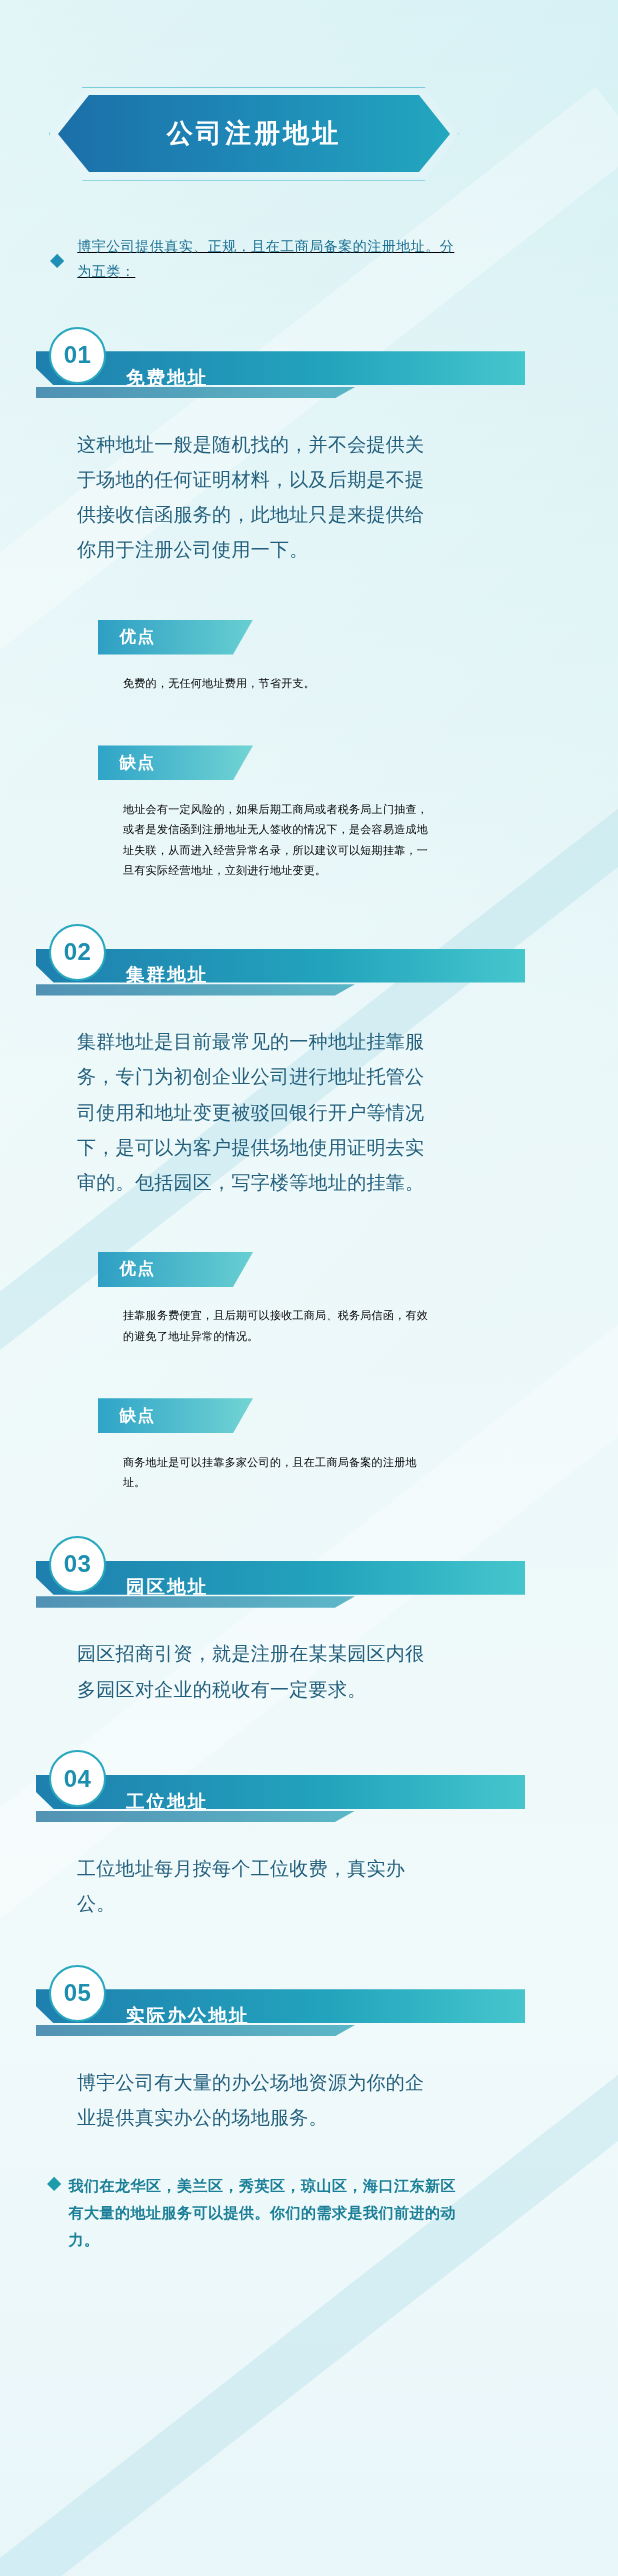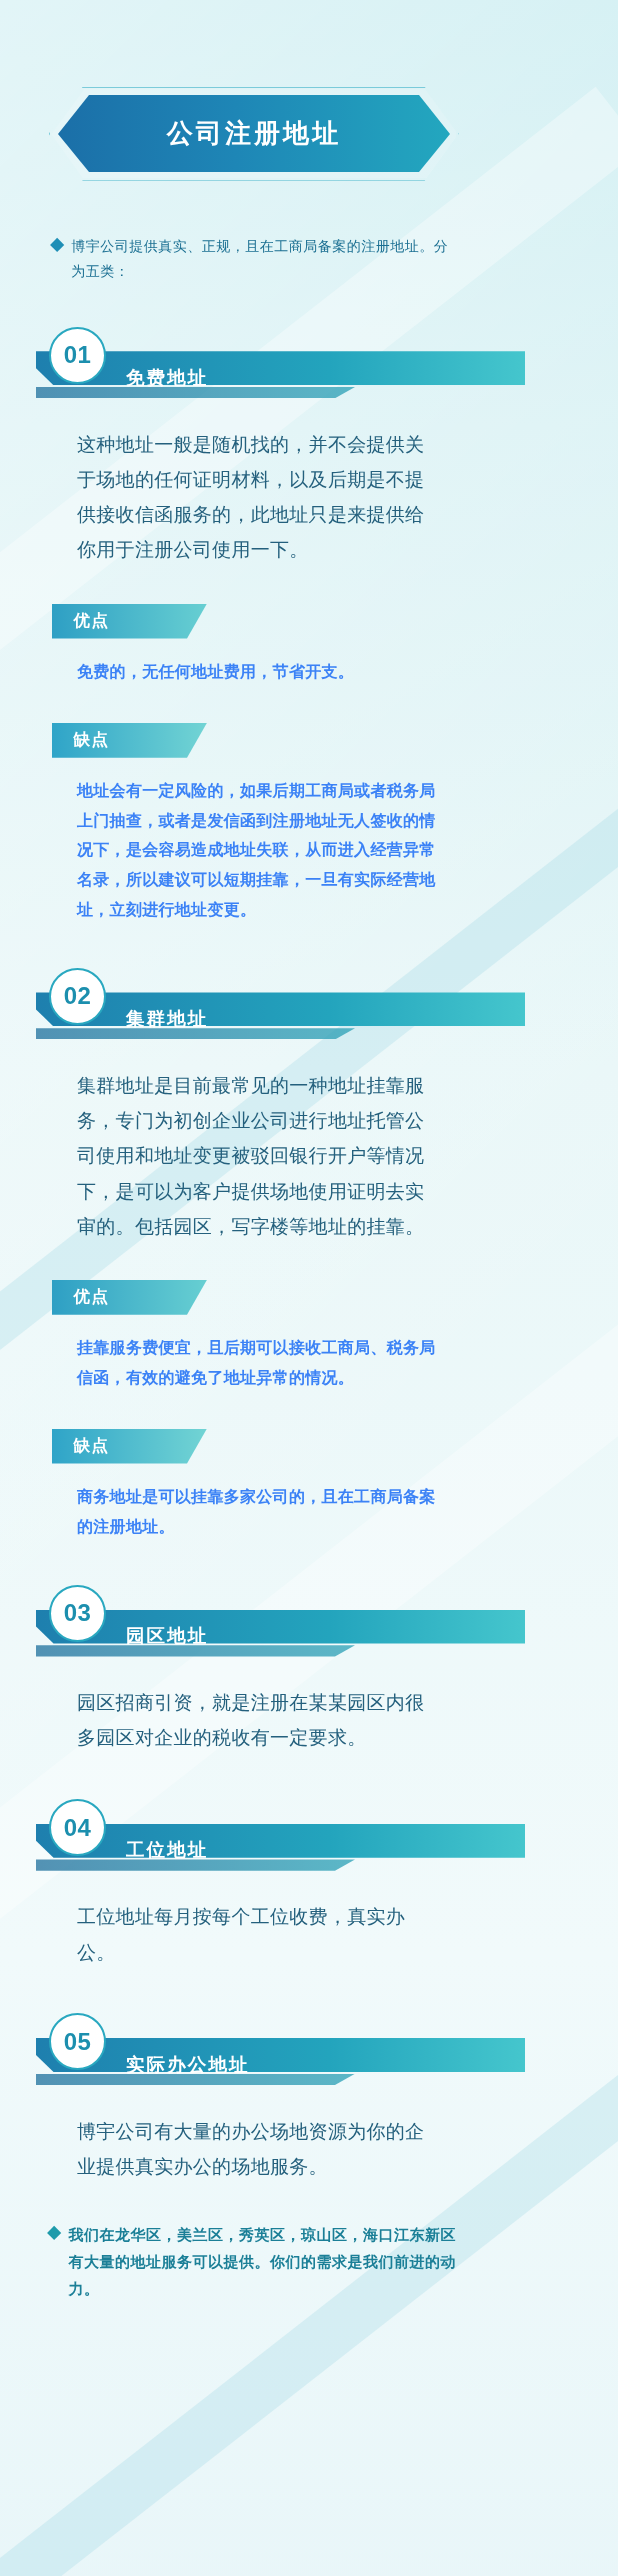--- a/index.html
+++ b/index.html
@@ -69,22 +69,23 @@
     position:absolute;
     left:1.5px; top:1.5px; right:1.5px; bottom:1.5px;
     background:rgba(255,255,255,0.25);
     clip-path:polygon(33px 0, 374px 0, 407px 45px, 374px 91px, 33px 91px, 0 45px);
   }
 
   
   .intro {
     margin:62px 52px 0 52px;
     display:flex;
-    gap:9px;
-    align-items:flex-start;
+    gap:15px;
+    align-items:center;
+    text-decoration:underline;
   }
   .diamond {
     width:10.3px; height:10.3px;
     background:#1f8fb6;
     transform:rotate(45deg);
     margin-top:6.2px;
     flex:0 0 auto;
   }
   .intro-text {
     color:#1b6f92;
@@ -149,45 +150,44 @@
 
   .body-text {
     margin:25px 72px 0 77px;
     color:#24607d;
     font-size:19px;
     line-height:1.85;
     letter-spacing:0.3px;
   }
 
   
-  .tag-block { margin-top:36px; }
+  .tag-block { margin-top:52px;padding-left:46px; }
   .tag {
     margin-left:52px;
     width:155px;
     height:35px;
     background:linear-gradient(90deg,#2e9fc4 0%, #67cfd2 100%);
     clip-path:polygon(0 0, 155px 0, 135px 35px, 0 35px);
     display:flex;
     align-items:center;
     padding-left:21.6px;
   }
   .tag.con { background:linear-gradient(90deg,#2fa4c8 0%, #72d4d4 100%); }
   .tag span {
     color:#fff;
     font-size:16.5px;
     font-weight:bold;
     letter-spacing:1.5px;
   }
   .tag-body {
     margin:18.5px 72px 0 77px;
-    color:#3b82f6;
-    font-size:16px;
+    color:#000000;
+    font-size:11px;
     line-height:1.85;
     letter-spacing:0.3px;
-    font-weight:bold;
   }
 
   
   .footer-note {
     margin:37px 49px 0 49px;
     display:flex;
     gap:9.3px;
     align-items:flex-start;
   }
   .footer-note .diamond { background:#1e9bab; margin-top:7.2px; }

